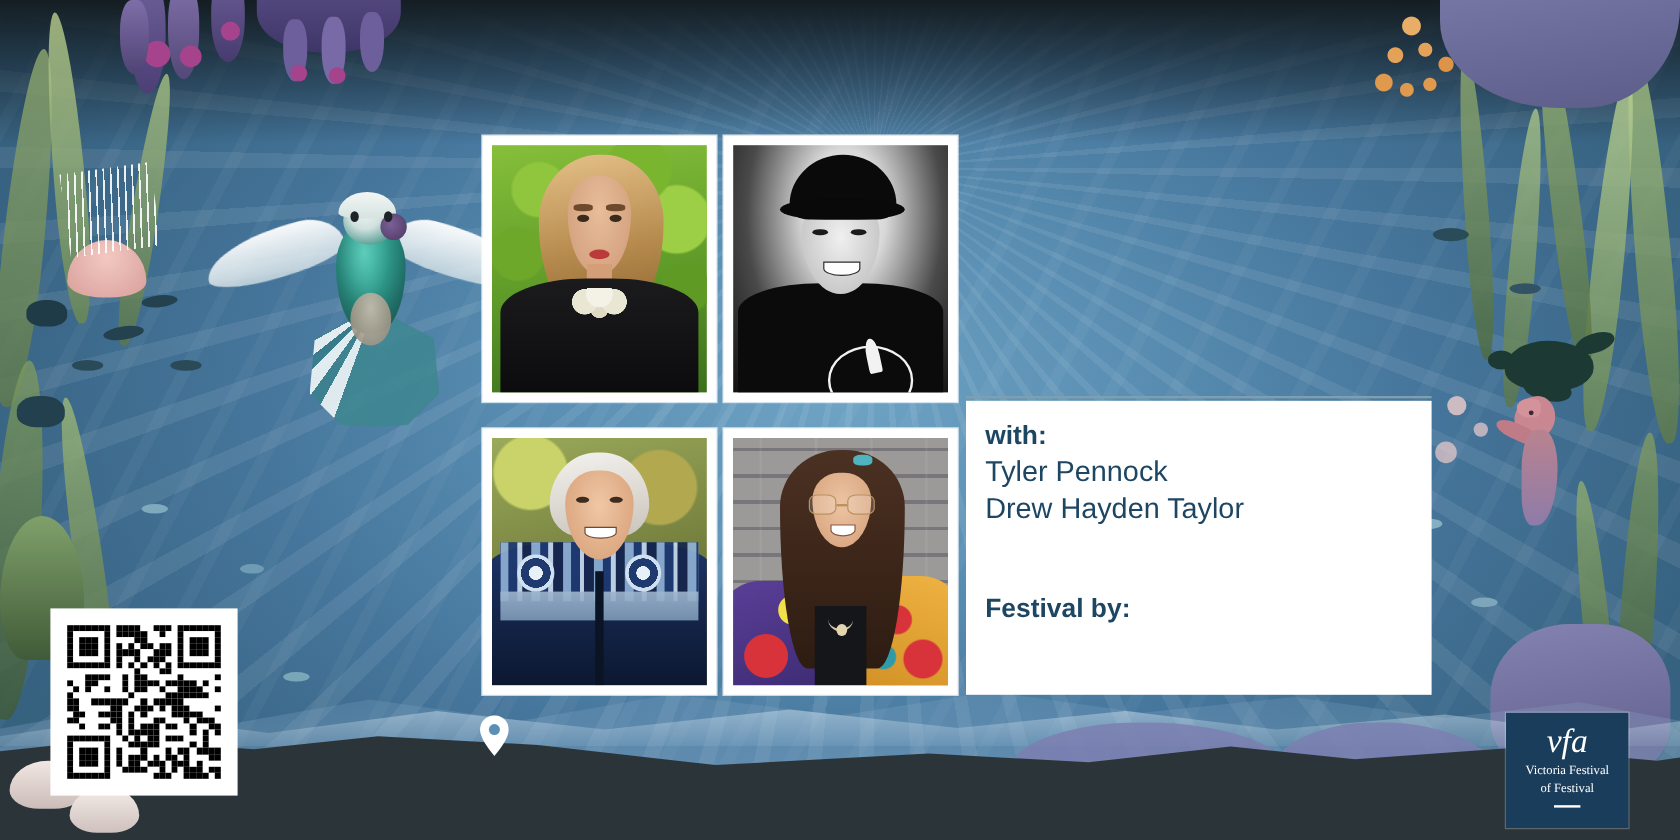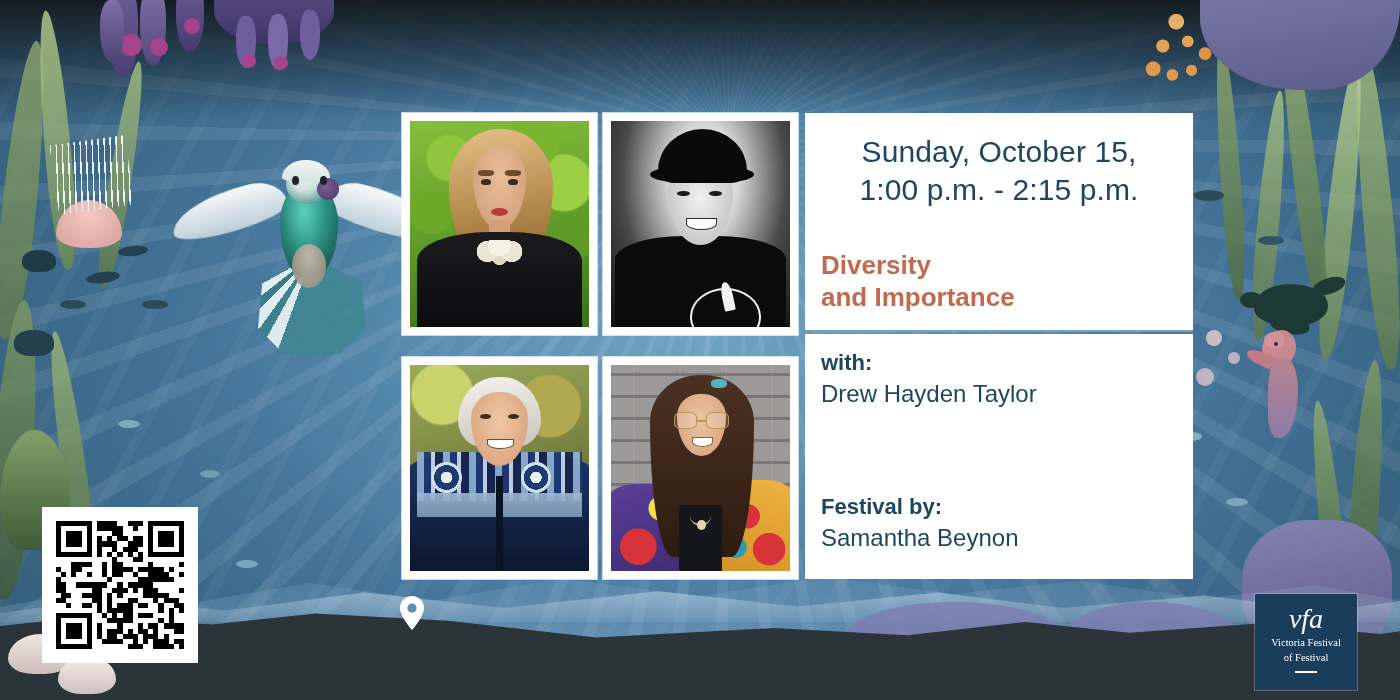--- a/index.html
+++ b/index.html
@@ -538,40 +538,30 @@
             <i class="l"></i>
             <i class="r"></i>
             <b></b>
           </div>
         <div class="smile"></div>
         <div class="clip"></div>
       </div>
     </div>
   </div>
 
-  <div class="panel panel-top">
-    <div class="date">
-      <div>Sunday, October 15,</div>
-      <div>1:00 p.m. - 2:15 p.m.</div>
-    </div>
-    <div class="title">
-      <div>Diversity</div>
-      <div>and Importance</div>
-    </div>
-  </div>
 
   <div class="divider"></div>
 
   <div class="panel panel-bottom">
     <div class="with-label">with:</div>
     <div class="names">
+      <div>Tyler Pennock</div>
       <div>Drew Hayden Taylor</div>
     </div>
     <div class="mod-label">Festival by:</div>
-    <div class="mod-name">Samantha Beynon</div>
   </div>
 
   <div class="qr-card">
     <div class="qr" id="qr">
         <span></span>
         <span></span>
         <span></span>
         <span></span>
         <span></span>
         <span></span>

